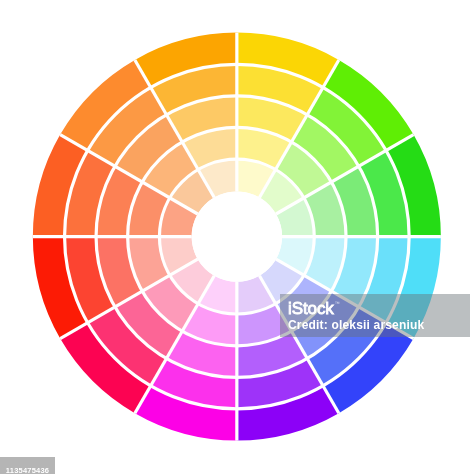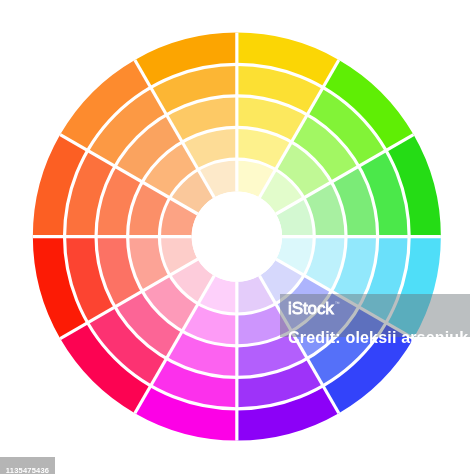--- a/index.html
+++ b/index.html
@@ -10,22 +10,22 @@
   #wheel{position:absolute;left:0;top:0;}
 
   .wm-band{position:absolute;left:280px;top:294px;width:190px;height:43px;
            background:rgba(105,114,118,0.45);}
   .wm-text{position:absolute;left:288px;top:297px;}
   .wm-brand{font-size:17px;line-height:17px;color:#fff;font-weight:400;
             letter-spacing:-0.1px;white-space:nowrap;
             -webkit-text-stroke:0.85px #fff;}
   .wm-tm{font-size:5px;vertical-align:super;letter-spacing:0;font-weight:400;
          -webkit-text-stroke:0;opacity:0.75;position:relative;top:-2px;left:1px;}
-  .wm-credit{font-size:16px;line-height:11px;color:#fff;font-weight:700;
-             letter-spacing:0.18px;white-space:nowrap;margin-top:15px;}
+  .wm-credit{font-size:12px;line-height:11px;color:#fff;font-weight:700;
+             letter-spacing:0.18px;white-space:nowrap;margin-top:3px;}
   .wm-id{position:absolute;left:0;top:457px;width:55px;height:11px;
          background:rgba(181,181,181,1);
          display:flex;align-items:center;justify-content:center;}
   .wm-id span{font-size:7.5px;line-height:8px;color:#fff;font-weight:700;
               letter-spacing:0.2px;}
 </style>
 </head>
 <body>
 
 <div id="stage">

